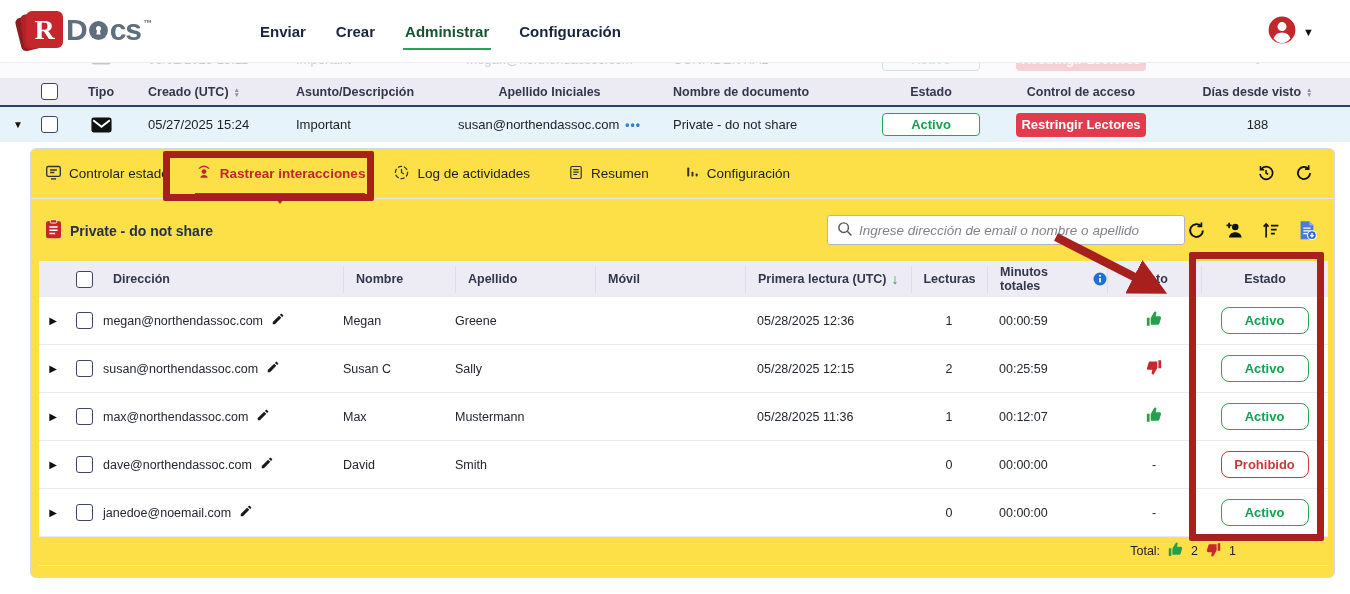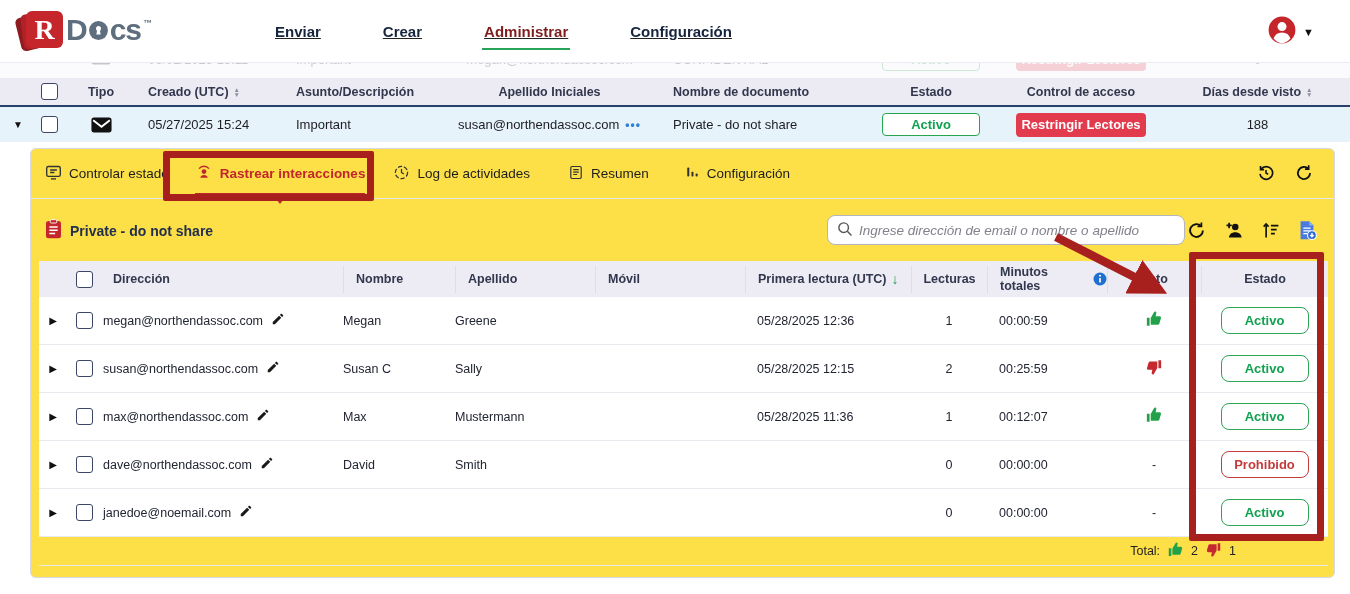--- a/index.html
+++ b/index.html
@@ -15,23 +15,23 @@
   .topnav { position:absolute; top:0; left:0; width:1350px; height:62px; background:#fff; }
   .logo { position:absolute; left:26px; top:11px; display:flex; align-items:center; }
   .logo-fan { position:absolute; left:-8px; top:4px; width:30px; height:34px; background:#8e1b20; border-radius:5px; transform:rotate(-14deg); }
   .logo-fan2 { position:absolute; left:-4px; top:2px; width:32px; height:35px; background:#b02227; border-radius:5px; transform:rotate(-7deg); }
   .logo-r { position:relative; width:37px; height:37px; background:#c5262c; border-radius:6px; color:#fff;
             font-family:"Liberation Serif", serif; font-weight:bold; font-size:28px;
             display:flex; align-items:center; justify-content:center; z-index:2; }
   .logo-text { display:flex; align-items:center; font-size:30px; font-weight:bold; color:#5e6e7e; letter-spacing:-1px; margin-left:3px; }
   .logo-lock { display:inline-block; margin:3px 1px 0 1px; }
   .logo-tm { font-size:9px; color:#5e6e7e; margin:-14px 0 0 2px; font-weight:bold; }
-  .nav-links { position:absolute; left:273px; top:0; height:62px; display:flex; align-items:center; gap:58px;text-decoration:underline; }
+  .nav-links { position:absolute; left:258px; top:0; height:62px; display:flex; align-items:center; gap:26px; }
   .nav-link { font-size:15px; font-weight:600; color:#16243d; position:relative; padding:8px 2px; cursor:pointer; }
-  .nav-link.active { color:#7f1d1d; }
+  .nav-link.active { color:#14532d; }
   .nav-link.active::after { content:""; position:absolute; left:0; right:0; bottom:-2px; height:2px; background:#27a35a; }
   .user-area { position:absolute; right:36px; top:16px; display:flex; align-items:center; gap:7px; }
   .caret { font-size:11px; color:#111; }
 
   
   .ogrid { display:grid; grid-template-columns:36px 26px 78px 132px 160px 235px 198px 132px 168px 1fr; align-items:center; }
   .partial-strip { position:absolute; top:62px; left:0; width:1350px; height:16px; overflow:hidden; background:#fbfbfd; border-top:1px solid #ececf2; }
   .partial-row { height:38px; margin-top:-23px; opacity:.22; font-size:13px; }
   .ohead { position:absolute; top:78px; left:0; width:1350px; height:27px; background:#ecebf4;
            font-size:12.5px; font-weight:700; color:#32374d; }
@@ -60,21 +60,21 @@
   .tab.active { color:#c0262c; font-weight:700; }
   .tab.active::after { content:""; position:absolute; left:0; right:0; bottom:3px; height:3px; background:#c0262c; }
   .tab-pointer { position:absolute; bottom:-5px; left:50%; transform:translateX(-50%); width:0; height:0;
                  border-left:7px solid transparent; border-right:7px solid transparent; border-top:9px solid #c0262c; }
   .tabbar-actions { position:absolute; right:20px; top:14px; display:flex; gap:18px; }
   .icon-btn { cursor:pointer; display:inline-flex; }
 
   .toolbar { position:relative; height:56px; }
   .doc-title { position:absolute; left:14px; top:20px; display:flex; align-items:center; gap:8px;
                font-size:14px; font-weight:700; color:#23304d; }
-  .search-box { position:absolute; left:796px; top:16px; width:358px; height:30px; border:1px solid #b4b4bf; border-radius:8px;
+  .search-box { position:absolute; left:796px; top:16px; width:358px; height:30px; border:1px solid #b4b4bf; border-radius:3px;
                 display:flex; align-items:center; padding:0 8px; background:#fff; }
   .search-box input { border:none; outline:none; flex:1; font-size:13.5px; font-style:italic; color:#333; margin-left:6px;
                       font-family:"Liberation Sans", sans-serif; background:transparent; }
   .search-box input::placeholder { color:#82828c; font-style:italic; }
   .toolbar-actions { position:absolute; right:16px; top:20px; display:flex; gap:15px; align-items:center; }
 
   
   .itable { position:absolute; left:8px; right:6px; top:112px; }
   .igrid { display:grid; grid-template-columns:28px 34px 242px 112px 140px 150px 166px 76px 120px 94px 1fr; align-items:center; }
   .ihead { height:36px; background:#edecf5; font-size:12.5px; font-weight:700; color:#32374d; }

